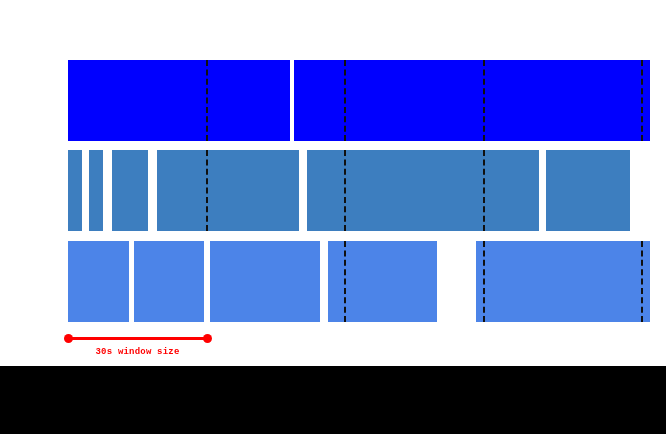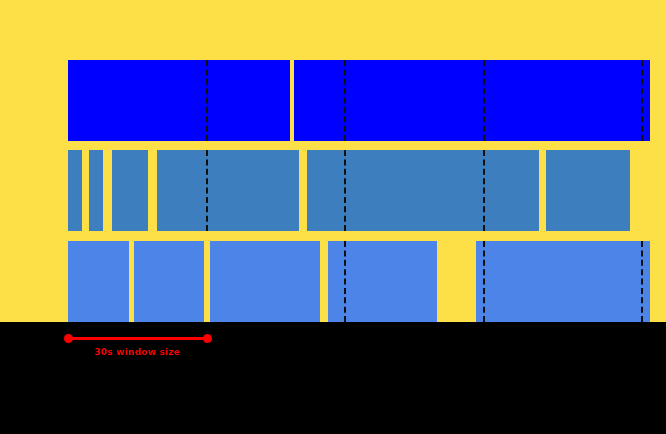--- a/index.html
+++ b/index.html
@@ -1,18 +1,18 @@
 <!DOCTYPE html>
 <html><head>
 <meta charset="utf-8">
 <style>
   html,body{margin:0;padding:0;background:#000;}
   body{width:666px;height:434px;overflow:hidden;
        font-family:"DejaVu Sans","Liberation Sans",sans-serif;}
-  #figure{position:relative;width:666px;height:322px;background:#fde047;}
+  #figure{position:relative;width:666px;height:366px;background:#ffffff;font-family:Liberation Mono, monospace;}
   .axes{position:absolute;left:0;top:0;width:666px;height:434px;}
   .row-band{position:absolute;}
   .seg{position:absolute;top:0;height:100%;box-sizing:border-box;}
   .dash{position:absolute;width:0;border-left:2px dashed #101010;}
   .annot-line{position:absolute;height:3px;background:#ff0000;}
   .annot-dot{position:absolute;width:9px;height:9px;border-radius:50%;
              background:#ff0000;}
   .annot-label{position:absolute;color:#ff0000;font-size:9px;font-weight:bold;
                white-space:nowrap;letter-spacing:.2px;}
 </style>

